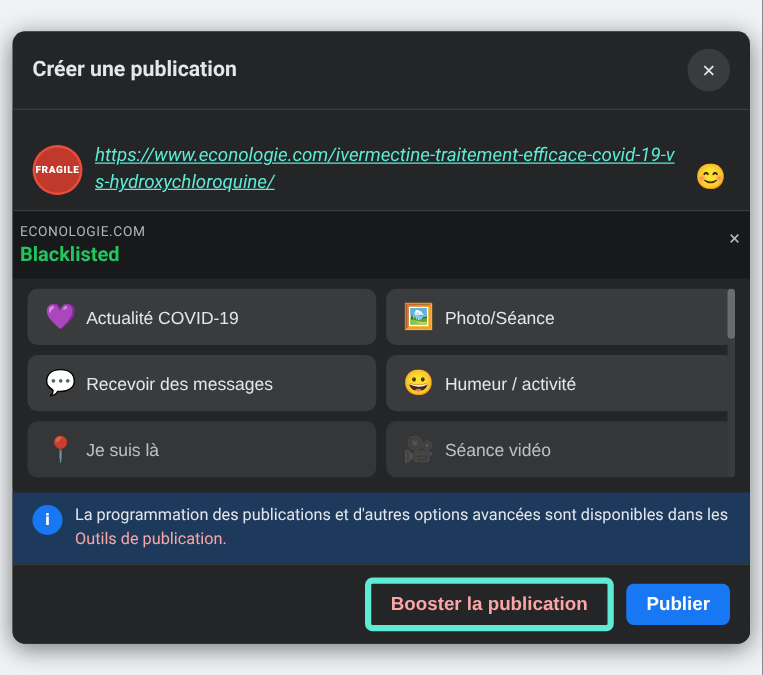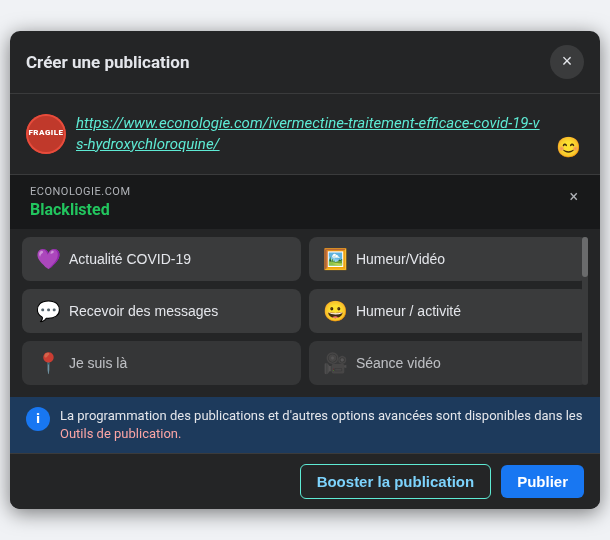--- a/index.html
+++ b/index.html
@@ -45,21 +45,21 @@
       cursor: pointer;
       color: #e4e6eb;
       font-size: 18px;
       border: none;
     }
     
     .post-area {
       padding: 12px 16px;
       background: #242526;
       display: flex;
-      align-items: center;
+      align-items: flex-end;
       gap: 10px;
       min-height: 80px;
     }
     .avatar {
       width: 40px;
       height: 40px;
       border-radius: 50%;
       background: #c0392b;
       flex-shrink: 0;
       display: flex;
@@ -103,21 +103,21 @@
       justify-content: center;
       color: #b0b3b8;
       font-size: 20px;
       cursor: pointer;
       align-self: flex-end;
     }
     
     .link-preview {
       background: #18191a;
       margin: 0 0 0 0;
-      padding: 10px 20px;
+      padding: 10px 6px;
       display: flex;
       align-items: flex-start;
       justify-content: space-between;
       border-top: 1px solid #3a3b3c;
     }
     .link-preview-text .domain {
       font-size: 11px;
       color: #b0b3b8;
       text-transform: uppercase;
       letter-spacing: 0.5px;
@@ -207,22 +207,22 @@
       display: flex;
       align-items: center;
       justify-content: flex-end;
       padding: 10px 16px;
       gap: 10px;
       background: #242526;
       border-top: 1px solid #3a3b3c;
     }
     .btn-boost {
       background: transparent;
-      border: 1px solid #5eead4;
-      color: #7dd3fc;
+      border: 5px solid #5eead4;
+      color: #fca5a5;
       padding: 8px 16px;
       border-radius: 6px;
       font-size: 15px;
       font-weight: 600;
       cursor: pointer;
     }
     .btn-publish {
       background: #1877f2;
       border: none;
       color: #ffffff;
@@ -263,21 +263,21 @@
   <div class="actions-section">
     <div class="actions-scroll-container">
       <div class="actions-grid">
 
         <button class="action-btn">
           <span class="action-icon">💜</span>
           <span>Actualité COVID-19</span>
         </button>
         <button class="action-btn">
           <span class="action-icon">🖼️</span>
-          <span>Humeur/Vidéo</span>
+          <span>Photo/Séance</span>
         </button>
 
         <button class="action-btn">
           <span class="action-icon">💬</span>
           <span>Recevoir des messages</span>
         </button>
         <button class="action-btn">
           <span class="action-icon">😀</span>
           <span>Humeur / activité</span>
         </button>

